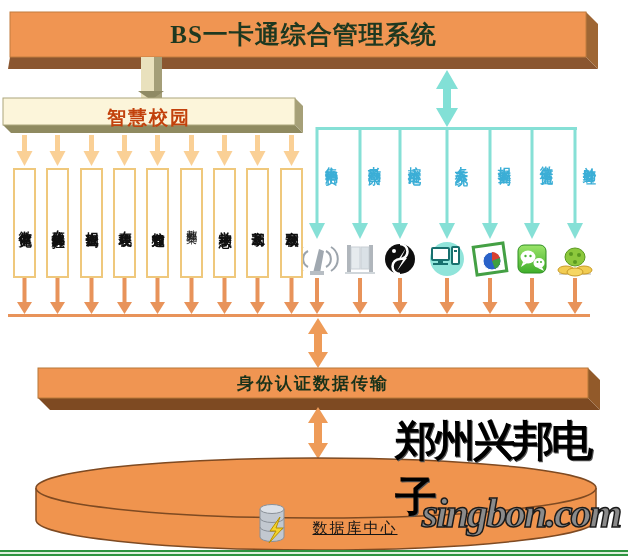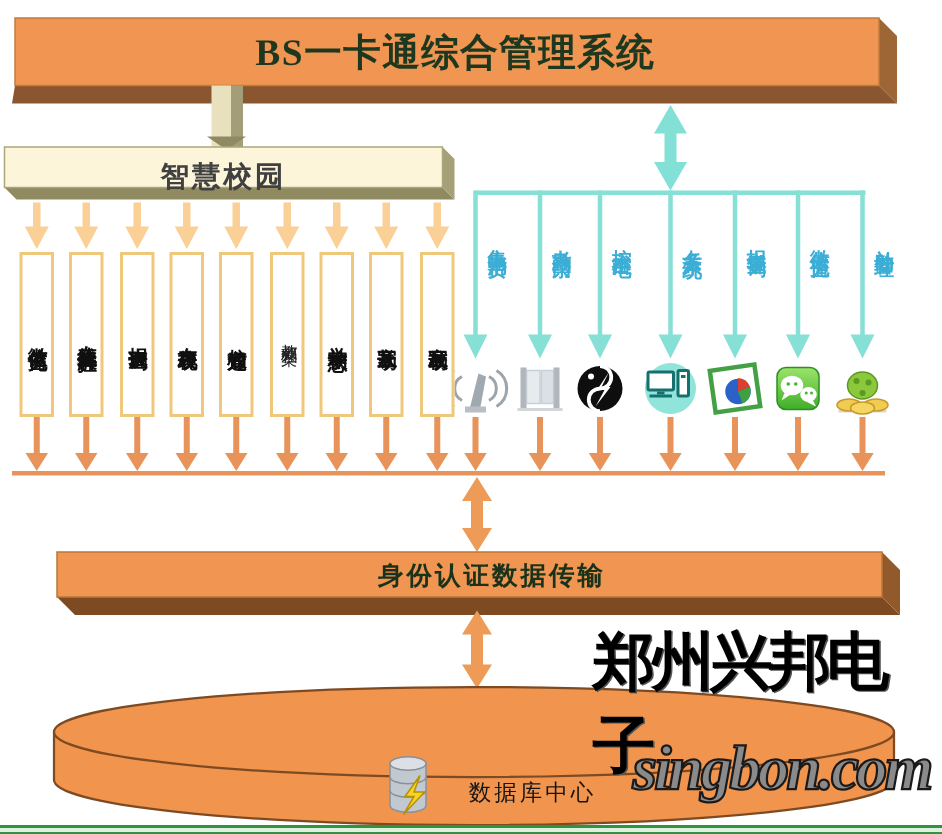--- a/index.html
+++ b/index.html
@@ -3,25 +3,25 @@
 <meta charset="utf-8">
 <style>
   html,body{margin:0;padding:0;background:#fff;}
   #stage{position:relative;width:628px;height:556px;background:#fff;overflow:hidden;
          font-family:"Liberation Sans",sans-serif;}
   #diagram{position:absolute;left:0;top:0;width:628px;height:556px;}
   .txt{position:absolute;display:flex;align-items:center;justify-content:center;}
   .banner-title{left:10px;top:12px;width:587px;height:45px;
     font:bold 25px "Liberation Serif",serif;color:#1E3820;letter-spacing:1px;}
   .campus-title{left:3px;top:98px;width:292px;height:39px;
-    font:bold 19px "Liberation Serif",serif;color:#404040;letter-spacing:2px;}
+    font:bold 19px "Liberation Serif",serif;color:#c2410c;letter-spacing:2px;}
   .auth-title{left:38px;top:368px;width:550px;height:30px;
-    font:bold 17px "Liberation Sans",sans-serif;color:#1A321A;letter-spacing:2px;padding-left:15px;}
+    font:bold 17px "Liberation Sans",sans-serif;color:#1A321A;letter-spacing:2px;}
   .db-title{left:300px;top:516px;width:110px;height:24px;
-    font:15px "Liberation Sans",sans-serif;color:#151515;letter-spacing:2px;}
+    font:15px "Liberation Sans",sans-serif;color:#151515;letter-spacing:2px;text-decoration:underline;}
   .vbox{position:absolute;top:168px;width:23px;height:110px;background:#fff;
     border:2px solid #EFC87C;box-sizing:border-box;
     writing-mode:vertical-rl;text-orientation:upright;
     display:flex;align-items:center;justify-content:center;
     font:bold 13px/1.1 "Liberation Sans",sans-serif;color:#101010;letter-spacing:1px;}
   .vbox.kai{font:11px/1.15 "Liberation Serif",serif;color:#222;}
   .tlabel{position:absolute;top:156px;width:16px;height:70px;
     writing-mode:vertical-rl;text-orientation:upright;
     font:bold 13px/1.15 "Liberation Sans",sans-serif;color:#3BAED6;letter-spacing:2px;}
   .wm1{left:395px;top:444px;width:233px;height:50px;

